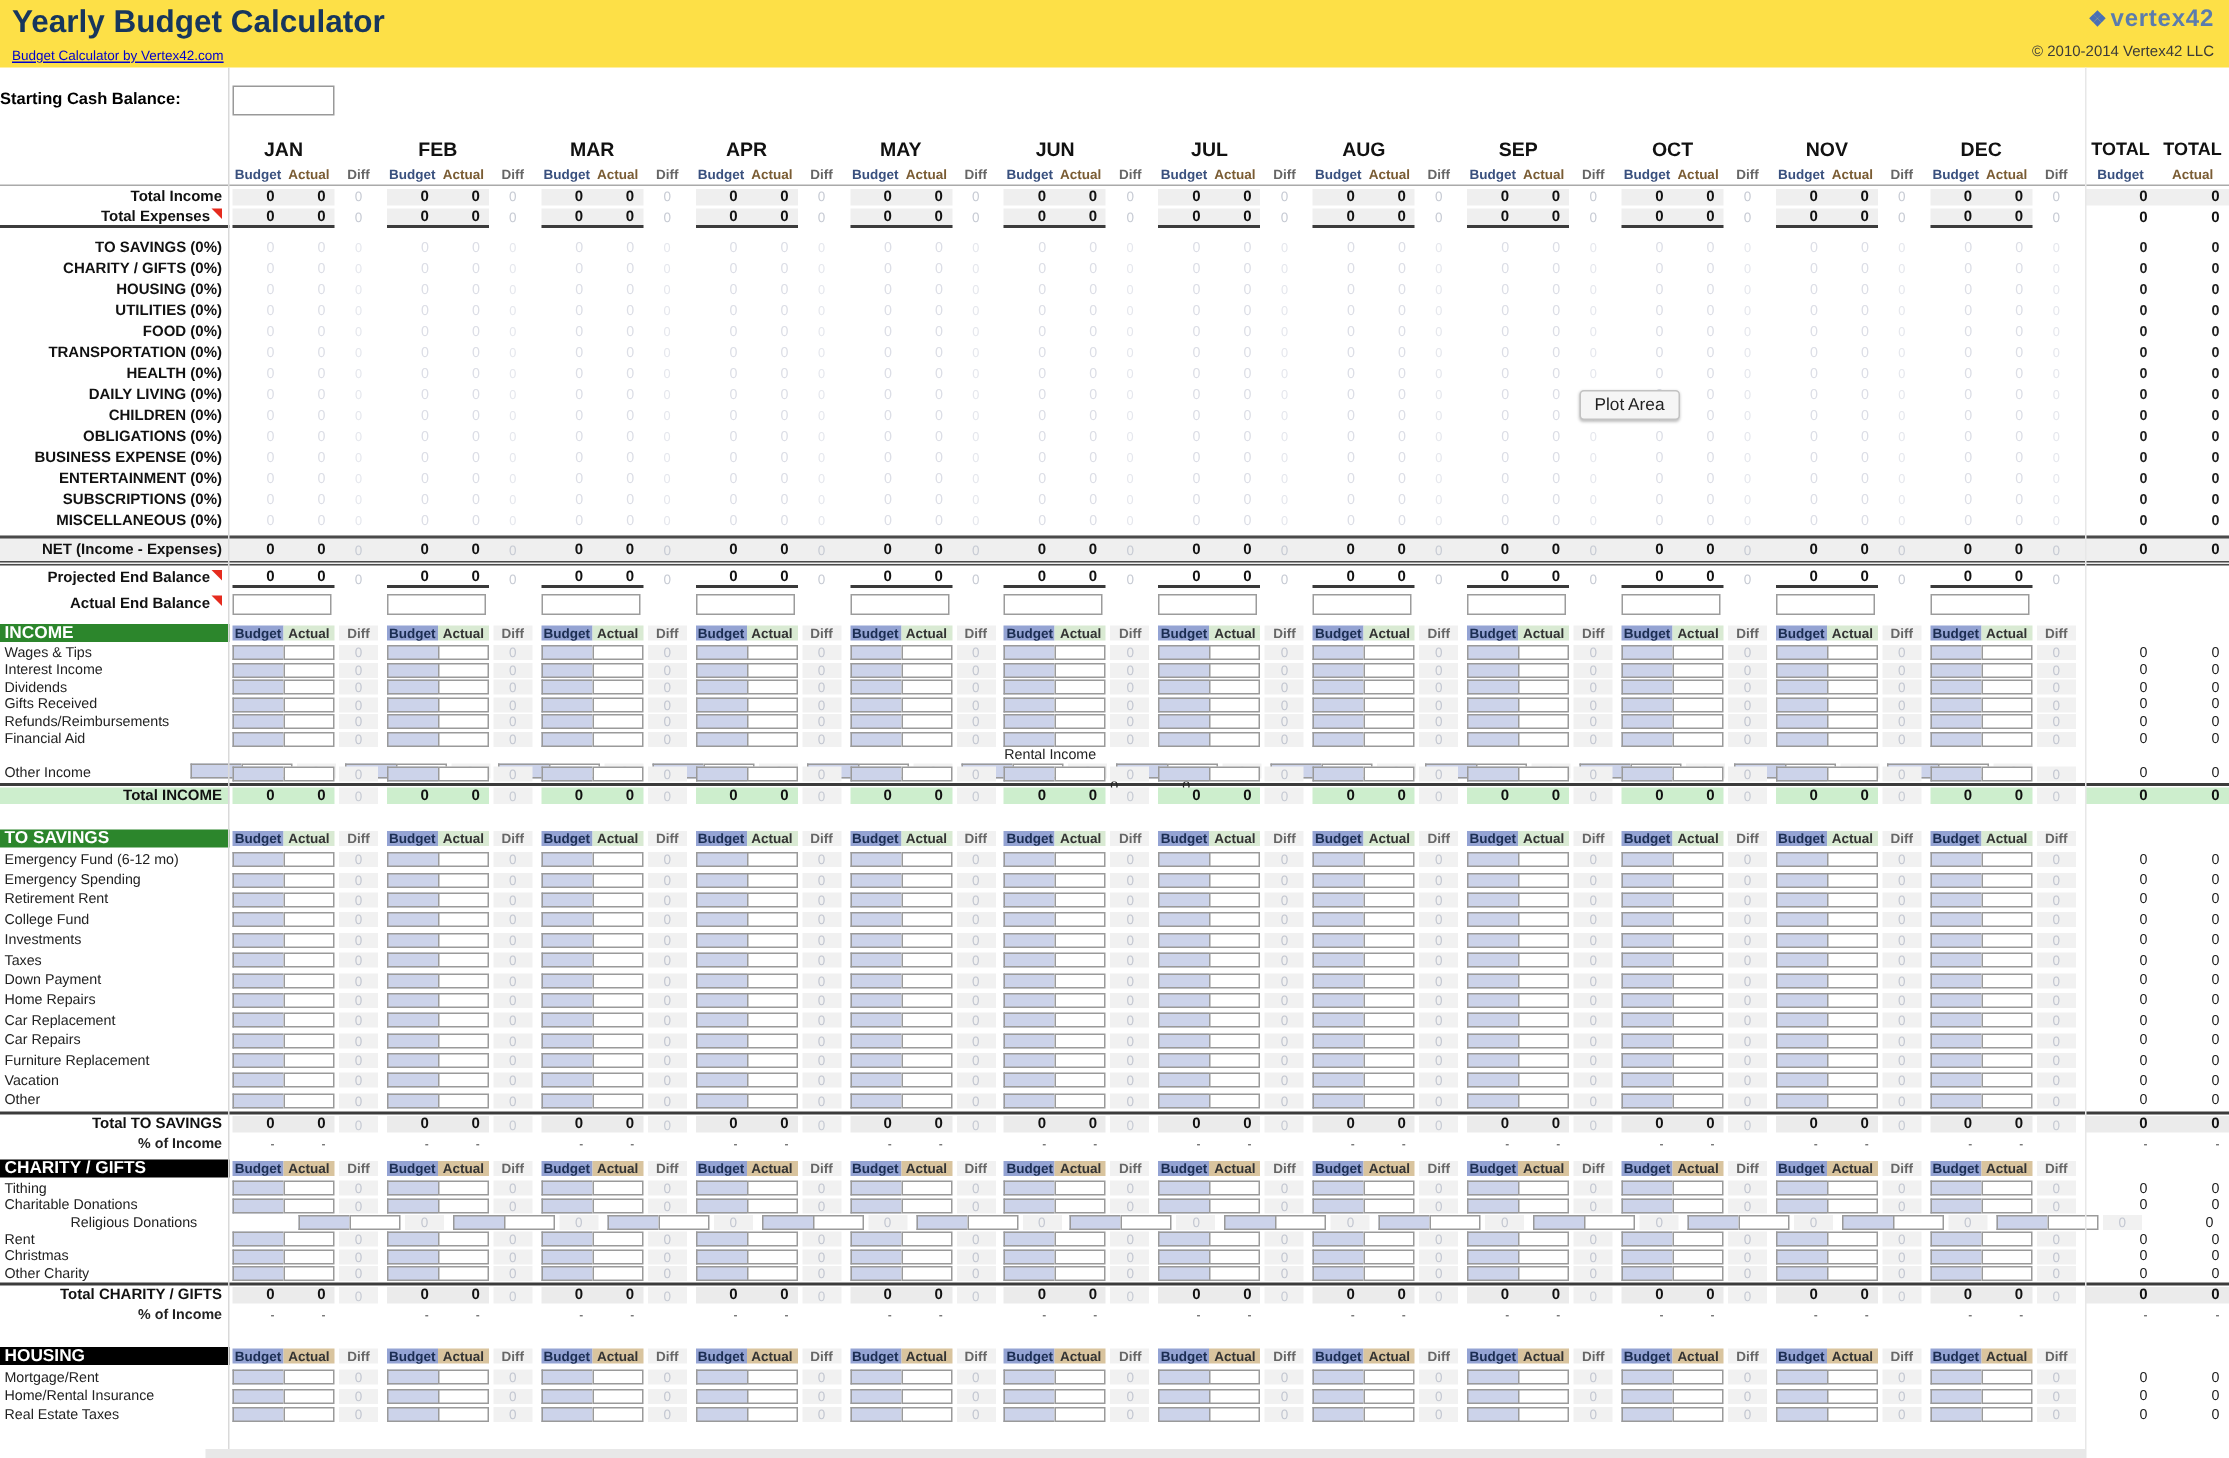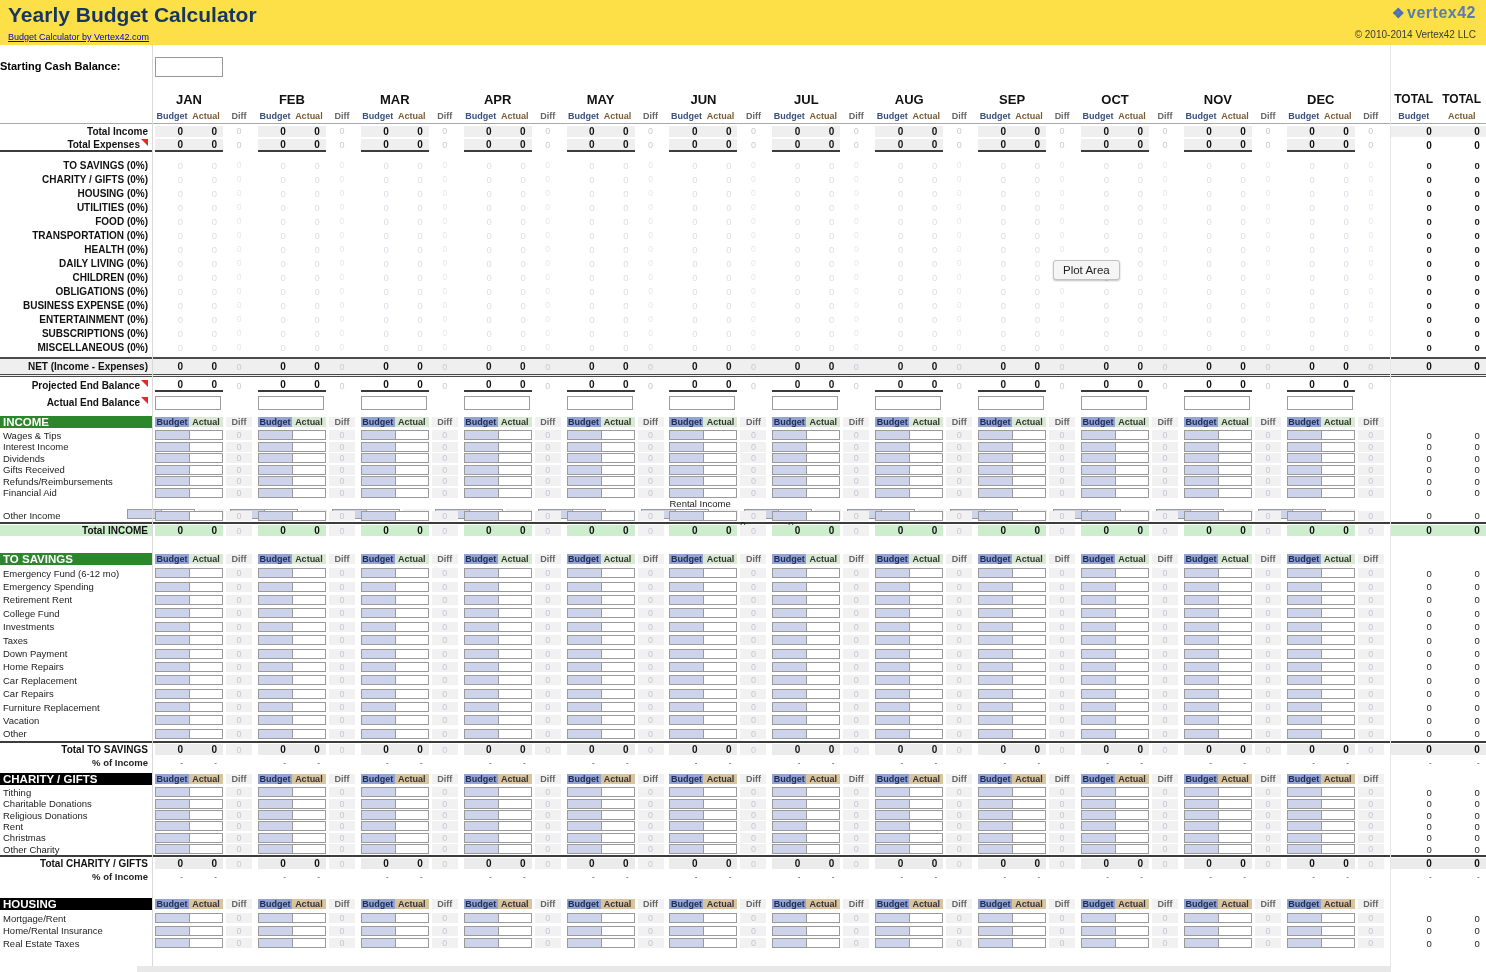--- a/index.html
+++ b/index.html
@@ -3711,21 +3711,21 @@
               <div class="cell bcell"></div>
               <div class="cell acell"></div>
               <div class="dc fz3 dg">0</div>
             </div>
           </div>
           <div class="tot">
             <div class="tb sv">0</div>
             <div class="tc sv">0</div>
           </div>
         </div>
-        <div class="row " style="height:12.4px;margin-top:-1px;">
+        <div class="row " style="height:12.4px;margin-top:-1px;padding-left:44px;">
           <div class="lab left sv">
             <span>Religious Donations</span>
           </div>
           <div class="months">
             <div class="month">
               <div class="cell bcell"></div>
               <div class="cell acell"></div>
               <div class="dc fz3 dg">0</div>
             </div>
             <div class="month">

